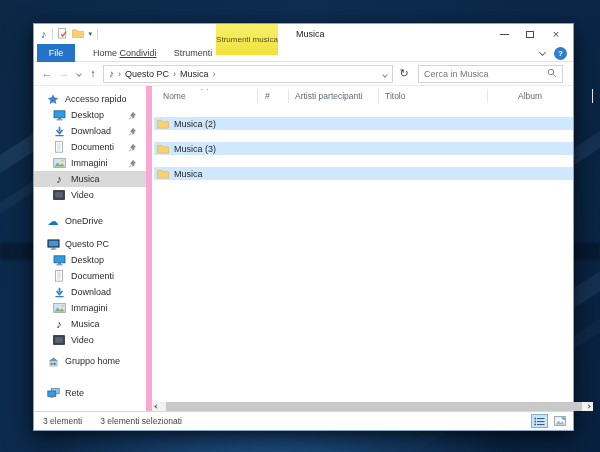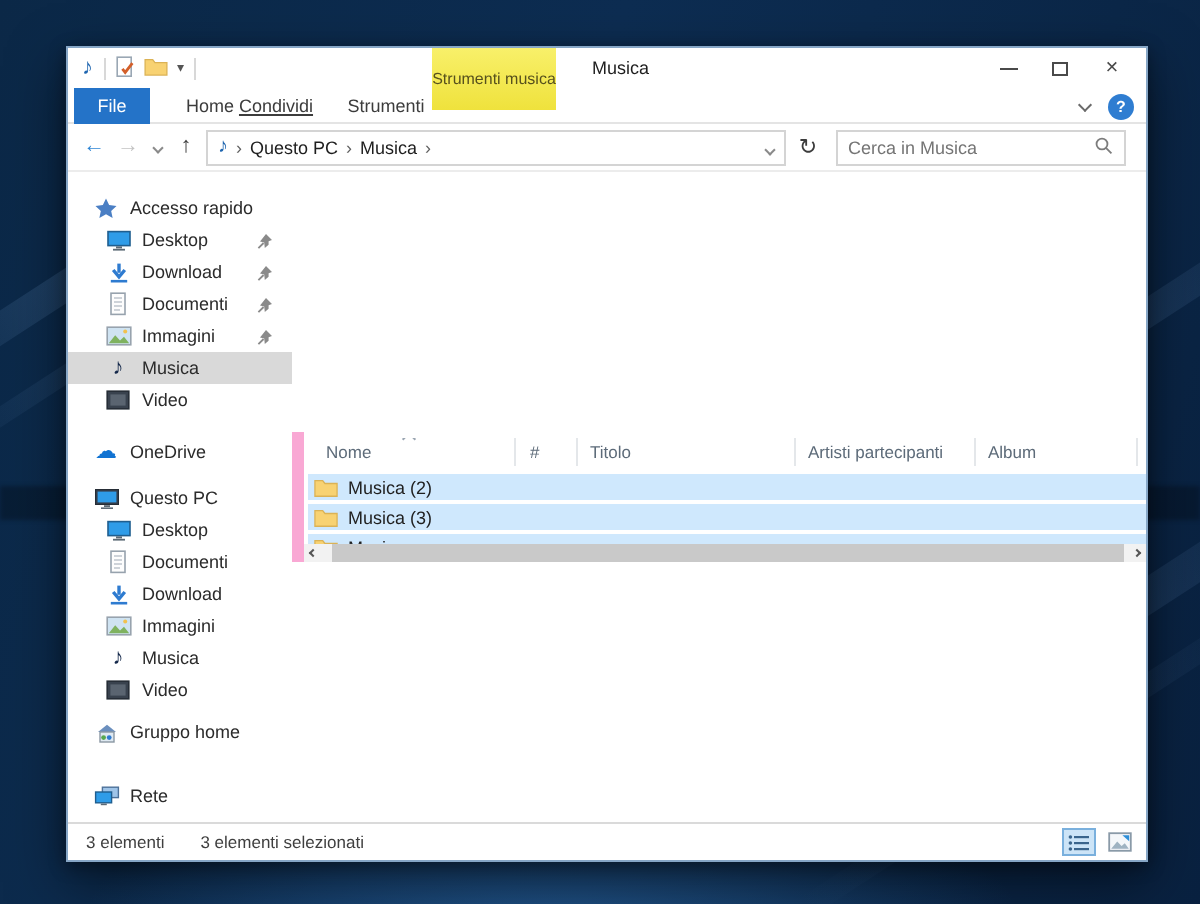--- a/index.html
+++ b/index.html
@@ -75,21 +75,21 @@
   .crumb-sep { color: #5f5f5f; font-size: 9px; }
   .crumb { color: #1e1e1e; }
   .addr-spacer { flex: 1; }
   .addr-chev { color: #8a8a8a; }
   .addr-chev .chev { width: 4px; height: 4px; }
   .refresh { width: 16px; text-align: center; color: #3c3c3c; font-size: 11px; }
   .search-field { width: 145px; height: 18px; border: 1px solid #d4d4d4; display: flex; align-items: center; padding: 0 5px; margin-left: 3px; }
   .search-field input { border: none; outline: none; flex: 1; font-size: 9px; color: #8e8e8e; font-family: "Liberation Sans", sans-serif; min-width: 0; background: transparent; }
 
   
-  .body { display: flex; height: 325px; align-items: center; }
+  .body { display: flex; height: 325px; }
   .sidebar { width: 112px; padding-top: 5px; flex: none; }
   .side-item { position: relative; height: 16px; display: flex; align-items: center; gap: 5px; padding-left: 12px; }
   .side-item.lvl1 { padding-left: 18px; }
   .side-item.selected { background: #d9d9d9; }
   .side-item.g10 { margin-top: 10px; }
   .side-item.g7 { margin-top: 7px; }
   .side-item.g16 { margin-top: 16px; }
   .side-item.g5 { margin-top: 5px; }
   .sicon { width: 14px; height: 13px; display: flex; align-items: center; justify-content: center; flex: none; }
   .sicon .glyph-note { color: #14284a; font-size: 11px; line-height: 1; }
@@ -97,25 +97,25 @@
   .slabel { color: #2b2b2b; white-space: nowrap; }
   .pin { position: absolute; right: 9px; top: 4px; }
 
   .content { position: relative; flex: 1; border-left: 6px solid #f9a8d4; }
   .cols { display: flex; height: 19px; align-items: center; color: #5d6b79; font-size: 8.5px; }
   .col { position: relative; height: 14px; display: flex; align-items: center; border-right: 1px solid #e4e7ea; white-space: nowrap; overflow: hidden; }
   .c0 { width: 106px; padding-left: 11px; }
   .c1 { width: 31px; padding-left: 7px; }
   .c2 { width: 109px; padding-left: 6px; }
   .c3 { width: 90px; padding-left: 6px; }
-  .c4 { width: 81px; padding-left: 6px; }
+  .c4 { width: 81px; padding-left: 6px; margin-left: 24px; }
   .sort-caret { position: absolute; left: 50px; top: -2px; width: 5px; height: 5px; border-left: 1px solid #9aa5b1; border-top: 1px solid #9aa5b1; transform: rotate(45deg); }
 
   .rows { margin-top: 2px; }
-  .frow { width: 419px; height: 13px; margin: 2px 0 1px 2px; background: #cfe8fd; display: flex; align-items: center; gap: 5px; padding-left: 3px; color: #1f1f1f; }
+  .frow { width: 419px; height: 13px; margin: 12px 0 1px 2px; background: #cfe8fd; display: flex; align-items: center; gap: 5px; padding-left: 3px; color: #1f1f1f; }
   .frow svg { flex: none; }
 
   .hscroll { position: absolute; left: 0; right: 0; bottom: 0; height: 9px; background: #f2f2f2; display: flex; align-items: center; }
   .sb-arrow { width: 9px; display: flex; align-items: center; justify-content: center; color: #555; }
   .sb-arrow .chev { width: 3px; height: 3px; }
   .chev.pl { transform: rotate(135deg); }
   .chev.pr { transform: rotate(-45deg); }
   .sb-thumb { flex: 1; height: 9px; margin-left: 5px; margin-right: 2px; background: #c9c9c9; }
 
   
@@ -409,25 +409,25 @@
 
       <div class="content">
         <div class="cols">
           <div class="col c0">
               <span class="sort-caret"></span>
               <span>Nome</span>
             </div>
           <div class="col c1">
               <span>#</span>
             </div>
+          <div class="col c3">
+              <span>Artisti partecipanti</span>
+            </div>
           <div class="col c2">
               <span>Titolo</span>
-            </div>
-          <div class="col c3">
-              <span>Artisti partecipanti</span>
             </div>
           <div class="col c4">
               <span>Album</span>
             </div>
         </div>
 
         <div class="rows">
           <div class="frow">
             <svg width="12" height="11" viewBox="0 0 13 11">
                 <path d="M0.5 2 h4.2 l1.2 1.6 h6.6 v6.9 h-12z" fill="#f8d272" stroke="#dbb255" stroke-width="0.7"></path>

